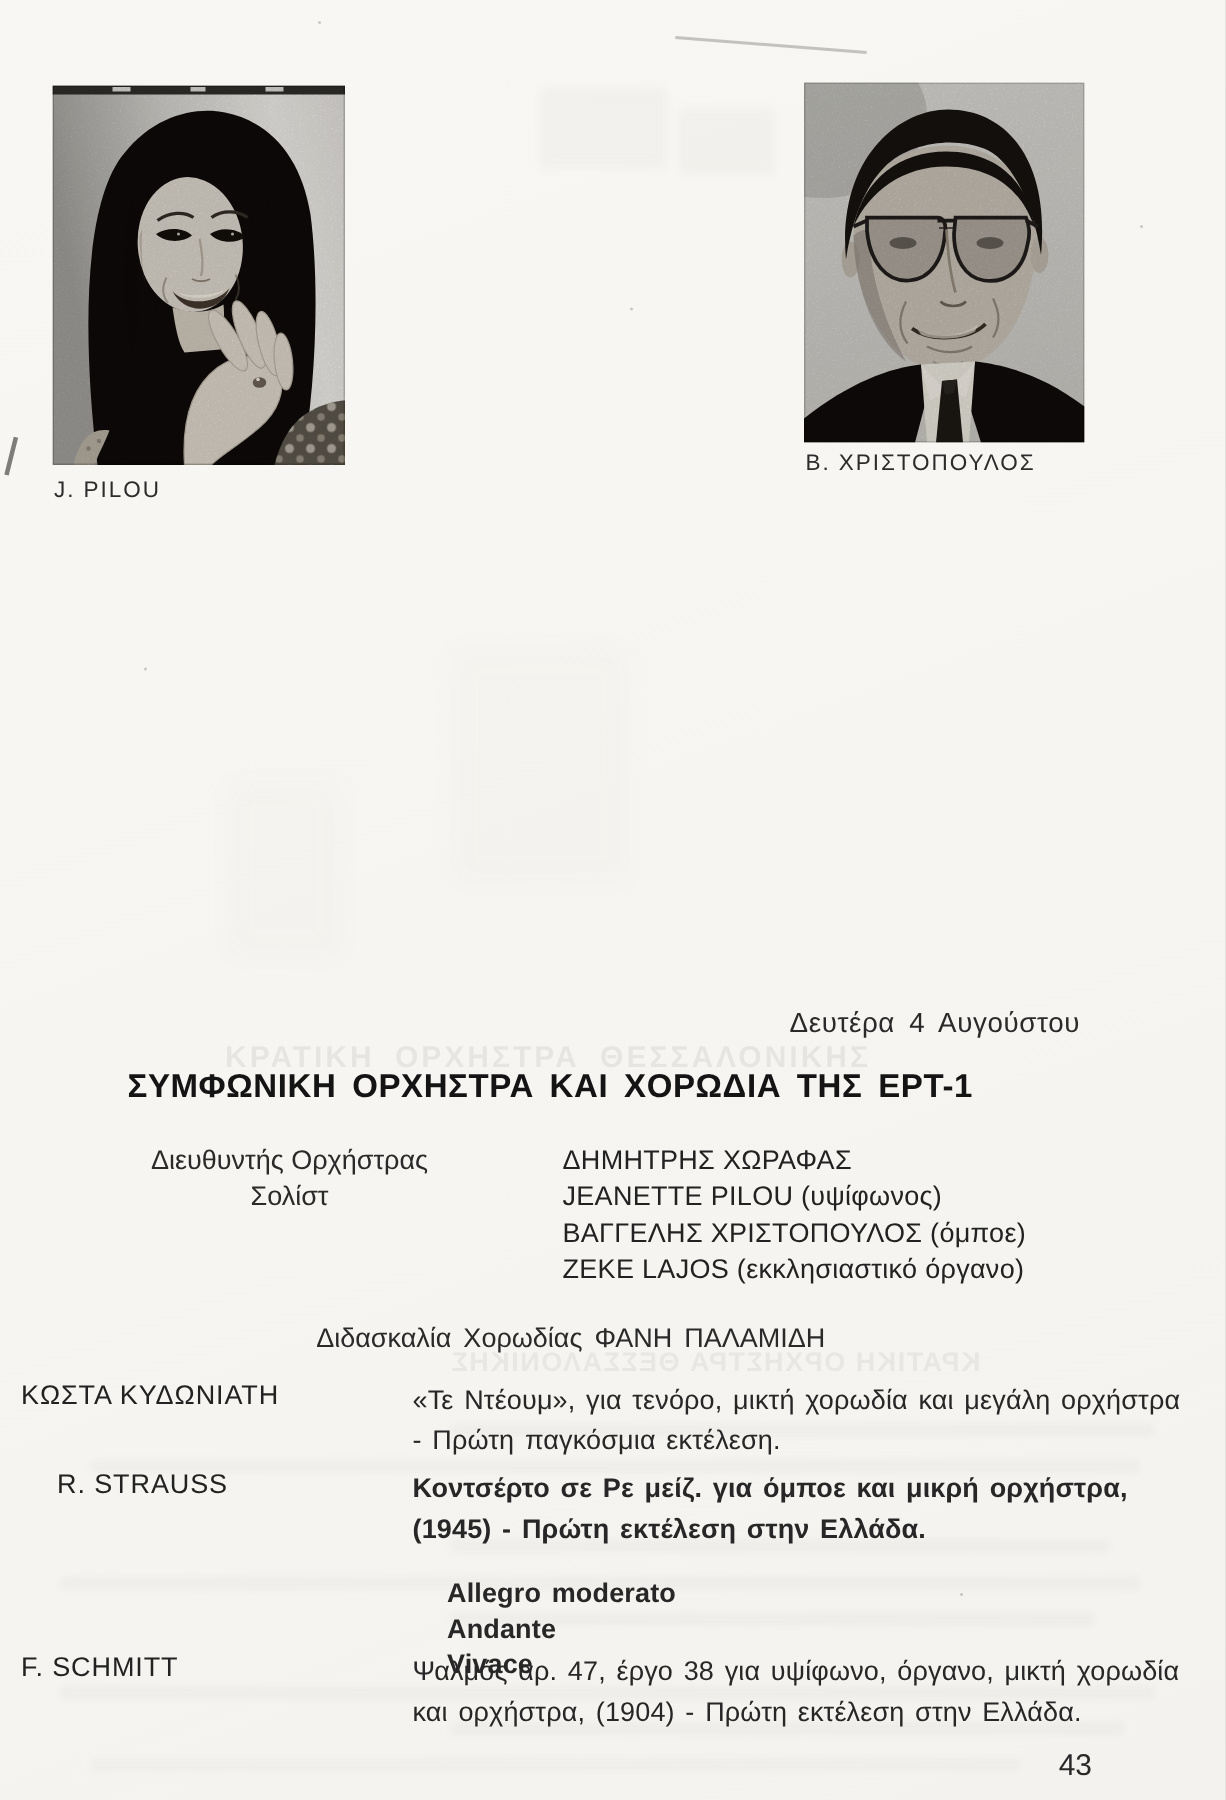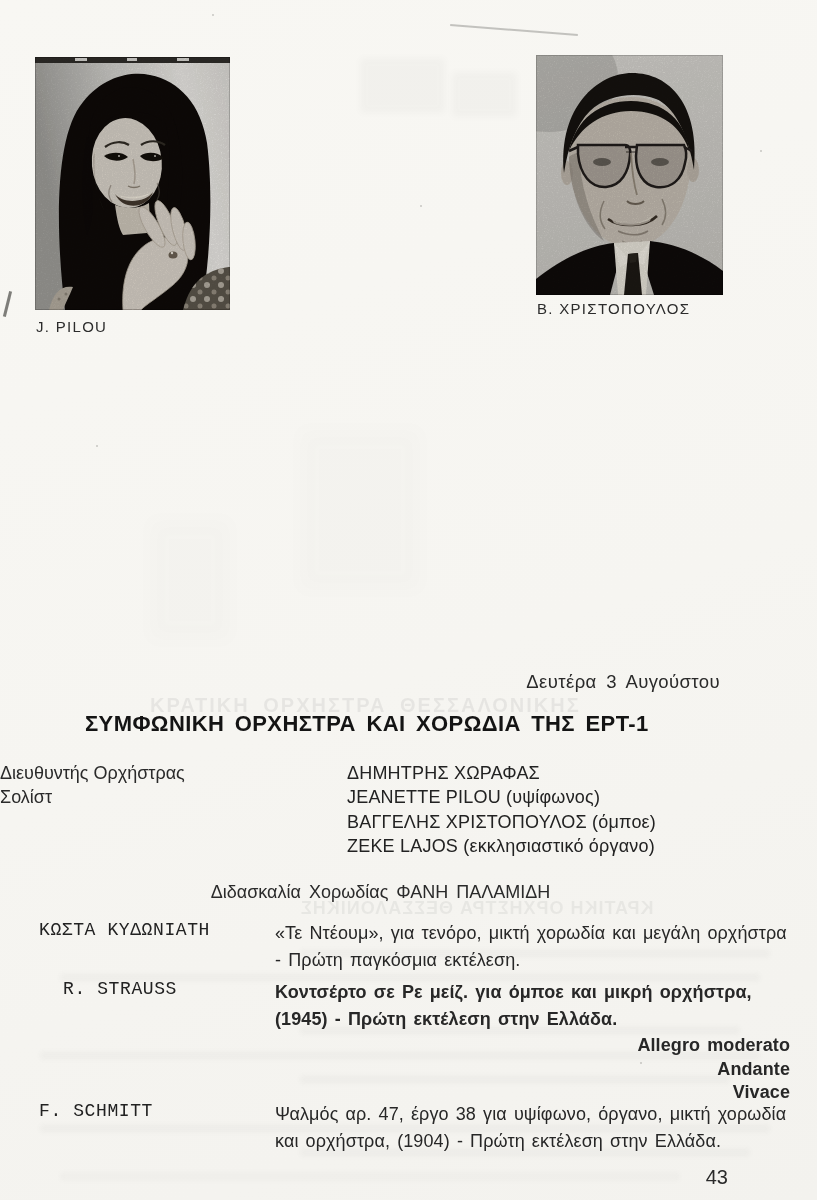--- a/index.html
+++ b/index.html
@@ -10,28 +10,28 @@
   }
   .photo{position:absolute;}
   .photo svg{display:block;filter:contrast(1.04);}
   .caption{position:absolute;font-size:15px;letter-spacing:1.3px;color:#2c2c2c;white-space:nowrap;}
   .date{position:absolute;left:420px;top:671px;width:300px;text-align:right;
     font-size:18.5px;letter-spacing:.4px;word-spacing:4px;color:#2a2a2a;white-space:nowrap;}
   .title{position:absolute;left:85px;top:711px;font-size:22px;font-weight:bold;
     letter-spacing:.4px;word-spacing:4px;color:#141414;white-space:nowrap;}
   .credits{position:absolute;left:0;top:761px;width:817px;font-size:18px;line-height:24.3px;}
   .credit-row{display:flex;}
-  .credit-label{width:330px;text-align:left;color:#2a2a2a;}
+  .credit-label{width:330px;text-align:center;color:#2a2a2a;padding-left:28px;}
   .credit-value{margin-left:17px;letter-spacing:.2px;color:#222;}
   .chorus{position:absolute;left:148px;top:882px;width:465px;text-align:center;
     font-size:18px;color:#2a2a2a;word-spacing:3px;}
-  .entry-composer{position:absolute;left:39px;font-size:18px;letter-spacing:.6px;color:#222;white-space:nowrap;font-family:Liberation Mono, monospace;}
+  .entry-composer{position:absolute;left:14px;font-size:18px;letter-spacing:.6px;color:#222;white-space:nowrap;}
   .entry-desc{position:absolute;left:275px;width:515px;font-size:18px;line-height:27px;
     letter-spacing:.1px;word-spacing:2px;color:#272727;}
-  .movements{margin-top:1px;text-align:right;}
+  .movements{margin-top:18px;}
   .movement{margin-left:23px;line-height:23.5px;}
   .pagenum{position:absolute;left:688px;top:1166px;width:40px;text-align:right;
     font-size:20px;color:#2a2a2a;}
   .ghost{position:absolute;color:#3c3c3c;font-weight:bold;white-space:nowrap;pointer-events:none;}
   .ghost-title{left:150px;top:694px;font-size:20px;letter-spacing:2px;word-spacing:6px;
     opacity:.08;filter:blur(.4px);}
   .ghost-mirror{left:300px;top:898px;font-size:18px;letter-spacing:1px;
     transform:scaleX(-1);opacity:.065;filter:blur(.5px);}
   .smudge{position:absolute;background:#7a7a76;filter:blur(3px);opacity:.045;border-radius:4px;pointer-events:none;}
   .gline{position:absolute;height:9px;background:#6e6e6a;opacity:.04;filter:blur(2px);border-radius:3px;pointer-events:none;}
@@ -173,21 +173,21 @@
       <path d="M92,199 L102,198 L100,207 L94,208 Z" fill="#2e2a24"></path>
       <rect width="187" height="240" filter="url(#grainR)" opacity="0.15"></rect>
       <rect x="0.5" y="0.5" width="186" height="239" fill="none" stroke="rgba(0,0,0,0.15)"></rect>
     </svg>
   </div>
   <div class="caption" style="left:537px;top:300px;">Β. ΧΡΙΣΤΟΠΟΥΛΟΣ</div>
 
   <div class="ghost ghost-title">ΚΡΑΤΙΚΗ ΟΡΧΗΣΤΡΑ ΘΕΣΣΑΛΟΝΙΚΗΣ</div>
   <div class="ghost ghost-mirror">ΚΡΑΤΙΚΗ ΟΡΧΗΣΤΡΑ ΘΕΣΣΑΛΟΝΙΚΗΣ</div>
 
-  <div class="date">Δευτέρα 3 Αυγούστου</div>
+  <div class="date">Δευτέρα 4 Αυγούστου</div>
 
   <div class="title">ΣΥΜΦΩΝΙΚΗ ΟΡΧΗΣΤΡΑ ΚΑΙ ΧΟΡΩΔΙΑ ΤΗΣ ΕΡΤ-1</div>
 
   <div class="credits">
     <div class="credit-row">
       <div class="credit-label">Διευθυντής Ορχήστρας</div>
       <div class="credit-value">ΔΗΜΗΤΡΗΣ ΧΩΡΑΦΑΣ</div>
     </div>
     <div class="credit-row">
       <div class="credit-label">Σολίστ</div>

